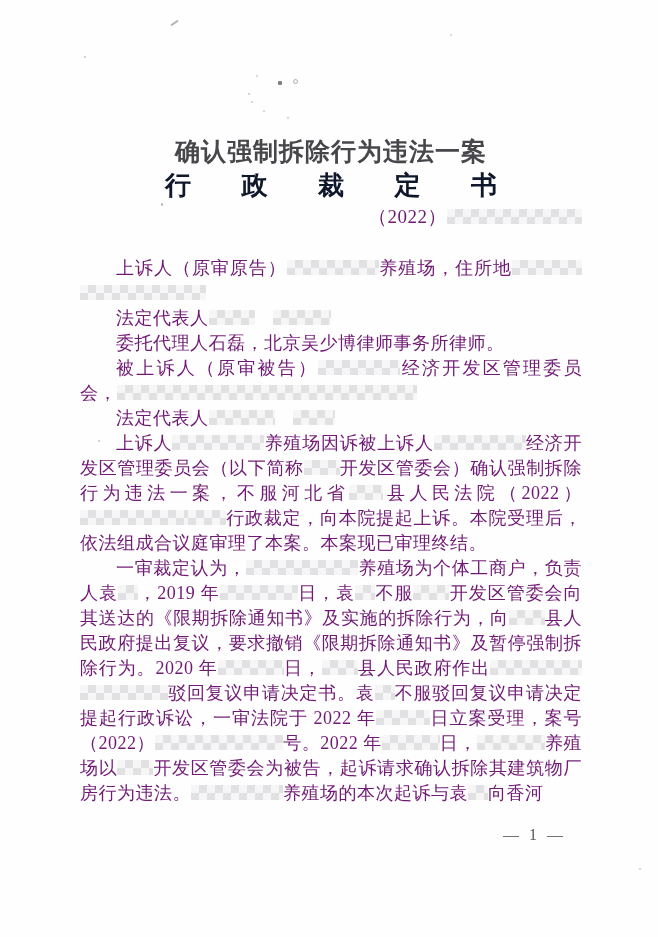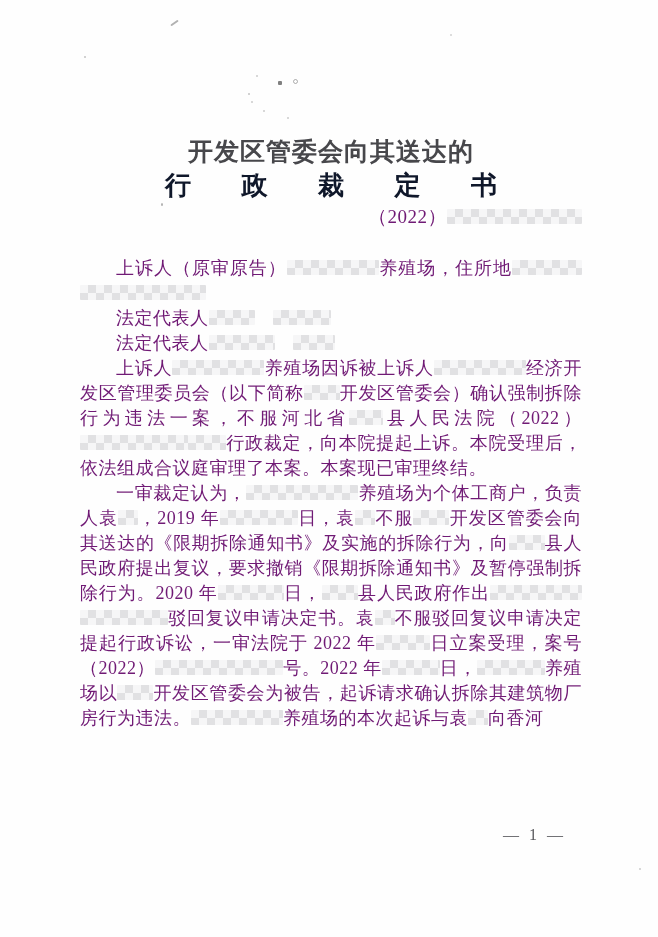--- a/index.html
+++ b/index.html
@@ -113,26 +113,28 @@
     <div class="speck" style="left:248px; top:93px; width:2px; height:2px; opacity:.35;"></div>
     <div class="speck" style="left:251px; top:101px; width:2px; height:2px; opacity:.3;"></div>
     <div class="speck" style="left:263px; top:110px; width:2px; height:2px; opacity:.3;"></div>
     <div class="speck" style="left:287px; top:117px; width:2px; height:2px; opacity:.3;"></div>
     <div class="speck" style="left:161px; top:203px; width:2px; height:3px; opacity:.45;"></div>
     <div class="speck" style="left:98px; top:440px; width:2px; height:2px; opacity:.35;"></div>
     <div class="speck" style="left:639px; top:868px; width:2px; height:2px; opacity:.3;"></div>
   </div>
 
   <div class="content">
-    <h1 class="court-title">开发区管委会向其送达的</h1>
+    <h1 class="court-title">确认强制拆除行为违法一案</h1>
     <h2 class="doc-type">行  政  裁  定  书</h2>
     <div class="body-text">
         <p class="para case-line"><span>（2022）</span><span class="redact" style="width: 135px;"></span></p>
         <p class="para first-body"><span>上诉人（原审原告）</span><span class="redact" style="width: 92px;"></span><span>养殖场，住所地</span><span class="redact" style="width: 70px;"></span><span class="redact" style="width: 126px;"></span></p>
         <p class="para"><span>法定代表人</span><span class="redact" style="width: 46px;"></span><span>　</span><span class="redact" style="width: 58px;"></span></p>
+        <p class="para"><span>委托代理人石磊，北京吴少博律师事务所律师。</span></p>
+        <p class="para"><span>被上诉人（原审被告）</span><span class="redact" style="width: 82px;"></span><span>经济开发区管理委员会，</span><span class="redact" style="width: 300px;"></span></p>
         <p class="para"><span>法定代表人</span><span class="redact" style="width: 66px;"></span><span>　</span><span class="redact" style="width: 42px;"></span></p>
         <p class="para"><span>上诉人</span><span class="redact" style="width: 92px;"></span><span>养殖场因诉被上诉人</span><span class="redact" style="width: 92px;"></span><span>经济开发区管理委员会（以下简称</span><span class="redact" style="width: 36px;"></span><span>开发区管委会）确认强制拆除行为违法一案，不服河北省</span><span class="redact" style="width: 34px;"></span><span>县人民法院（2022）</span><span class="redact" style="width: 108px;"></span><span class="redact" style="width: 38px;"></span><span>行政裁定，向本院提起上诉。本院受理后，依法组成合议庭审理了本案。本案现已审理终结。</span></p>
         <p class="para"><span>一审裁定认为，</span><span class="redact" style="width: 112px;"></span><span>养殖场为个体工商户，负责人袁</span><span class="redact" style="width: 20px;"></span><span>，2019 年</span><span class="redact" style="width: 78px;"></span><span>日，袁</span><span class="redact" style="width: 20px;"></span><span>不服</span><span class="redact" style="width: 36px;"></span><span>开发区管委会向其送达的《限期拆除通知书》及实施的拆除行为，向</span><span class="redact" style="width: 36px;"></span><span>县人民政府提出复议，要求撤销《限期拆除通知书》及暂停强制拆除行为。2020 年</span><span class="redact" style="width: 66px;"></span><span>日，</span><span class="redact" style="width: 36px;"></span><span>县人民政府作出</span><span class="redact" style="width: 92px;"></span><span class="redact" style="width: 88px;"></span><span>驳回复议申请决定书。袁</span><span class="redact" style="width: 20px;"></span><span>不服驳回复议申请决定提起行政诉讼，一审法院于 2022 年</span><span class="redact" style="width: 54px;"></span><span>日立案受理，案号（2022）</span><span class="redact" style="width: 128px;"></span><span>号。2022 年</span><span class="redact" style="width: 58px;"></span><span>日，</span><span class="redact" style="width: 68px;"></span><span>养殖场以</span><span class="redact" style="width: 36px;"></span><span>开发区管委会为被告，起诉请求确认拆除其建筑物厂房行为违法。</span><span class="redact" style="width: 92px;"></span><span>养殖场的本次起诉与袁</span><span class="redact" style="width: 20px;"></span><span>向香河</span></p>
       </div>
   </div>
 
   <div class="page-num">— 1 —</div>
 
 </div>
 

